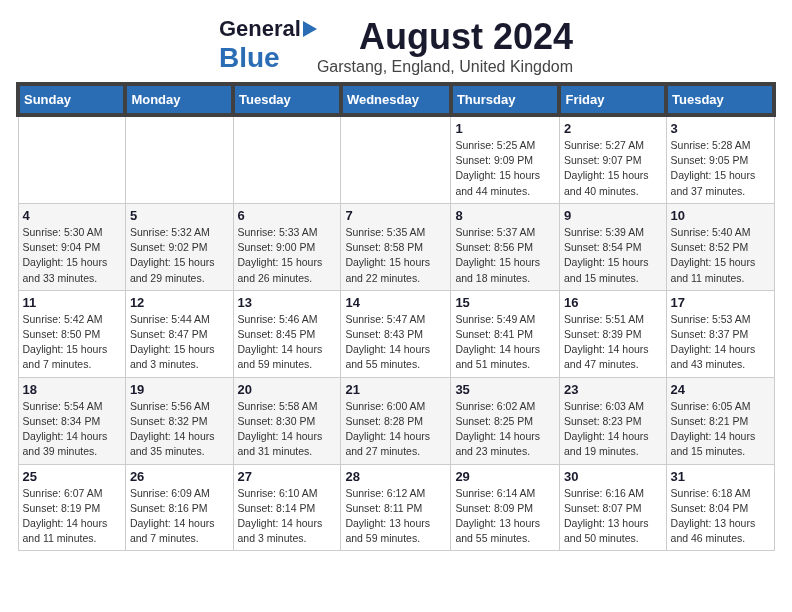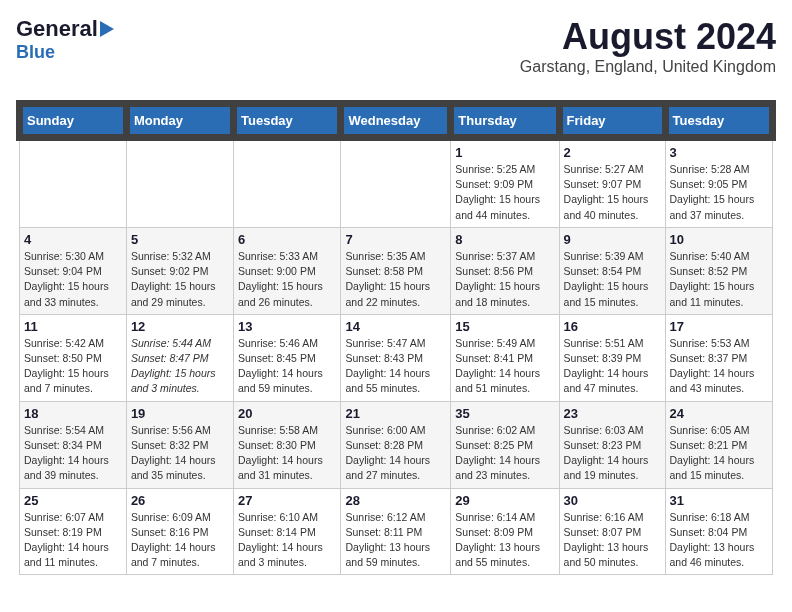--- a/index.html
+++ b/index.html
@@ -5,23 +5,23 @@
     * { box-sizing: border-box; margin: 0; padding: 0; }
     body {
       font-family: Arial, sans-serif;
       background: #fff;
       width: 792px;
       min-height: 612px;
       padding: 16px;
     }
     .header-area {
       display: flex;
-      justify-content: space-between;
+      justify-content: center;
       align-items: flex-start;
-      margin-bottom: 24px;
+      margin-bottom: 6px;
     }
     .logo {
       display: flex;
       flex-direction: column;
       align-items: flex-start;
     }
     .logo-arrow {
       width: 0; height: 0;
       border-top: 8px solid transparent;
       border-bottom: 8px solid transparent;
@@ -49,21 +49,21 @@
       width: 100%;
       border-collapse: collapse;
       font-size: 11px;
     }
     thead tr th {
       background: #2a6db5;
       color: #fff;
       padding: 6px 4px;
       text-align: left;
       font-size: 13px;
-      border: 7px solid #404040;
+      border: 4px solid #404040;
     }
     tbody tr td {
       border: 1px solid #ccc;
       vertical-align: top;
       padding: 4px;
       width: 113px;
       min-height: 80px;
       background: #fff;
     }
     tbody tr:nth-child(even) td {
@@ -85,21 +85,21 @@
   </style>
 </head>
 <body>
 
 <div class="header-area">
   <div class="logo">
     <div class="logo-line">
       <span style="font-size:22px;font-weight:bold;color:#1a1a2e;">General</span>
       <span class="logo-arrow"></span>
     </div>
-    <span style="font-size:18px;font-weight:bold;color:#2a6db5;">Blue</span>
+    <span style="font-size:28px;font-weight:bold;color:#2a6db5;">Blue</span>
   </div>
   <div class="title-area">
     <div class="month-year">August 2024</div>
     <div class="location">Garstang, England, United Kingdom</div>
   </div>
 </div>
 
 <table>
   <thead>
     <tr>
@@ -194,21 +194,21 @@
       <tr>
         <td>
           <span class="day-num">11</span>
           <div class="day-info" style="white-space: pre-line;">Sunrise: 5:42 AM
 Sunset: 8:50 PM
 Daylight: 15 hours
 and 7 minutes.</div>
         </td>
         <td>
           <span class="day-num">12</span>
-          <div class="day-info" style="white-space: pre-line; font-style: italic;">Sunrise: 5:44 AM
+          <div class="day-info" style="white-space: pre-line;">Sunrise: 5:44 AM
 Sunset: 8:47 PM
 Daylight: 15 hours
 and 3 minutes.</div>
         </td>
         <td>
           <span class="day-num">13</span>
           <div class="day-info" style="white-space: pre-line;">Sunrise: 5:46 AM
 Sunset: 8:45 PM
 Daylight: 14 hours
 and 59 minutes.</div>

